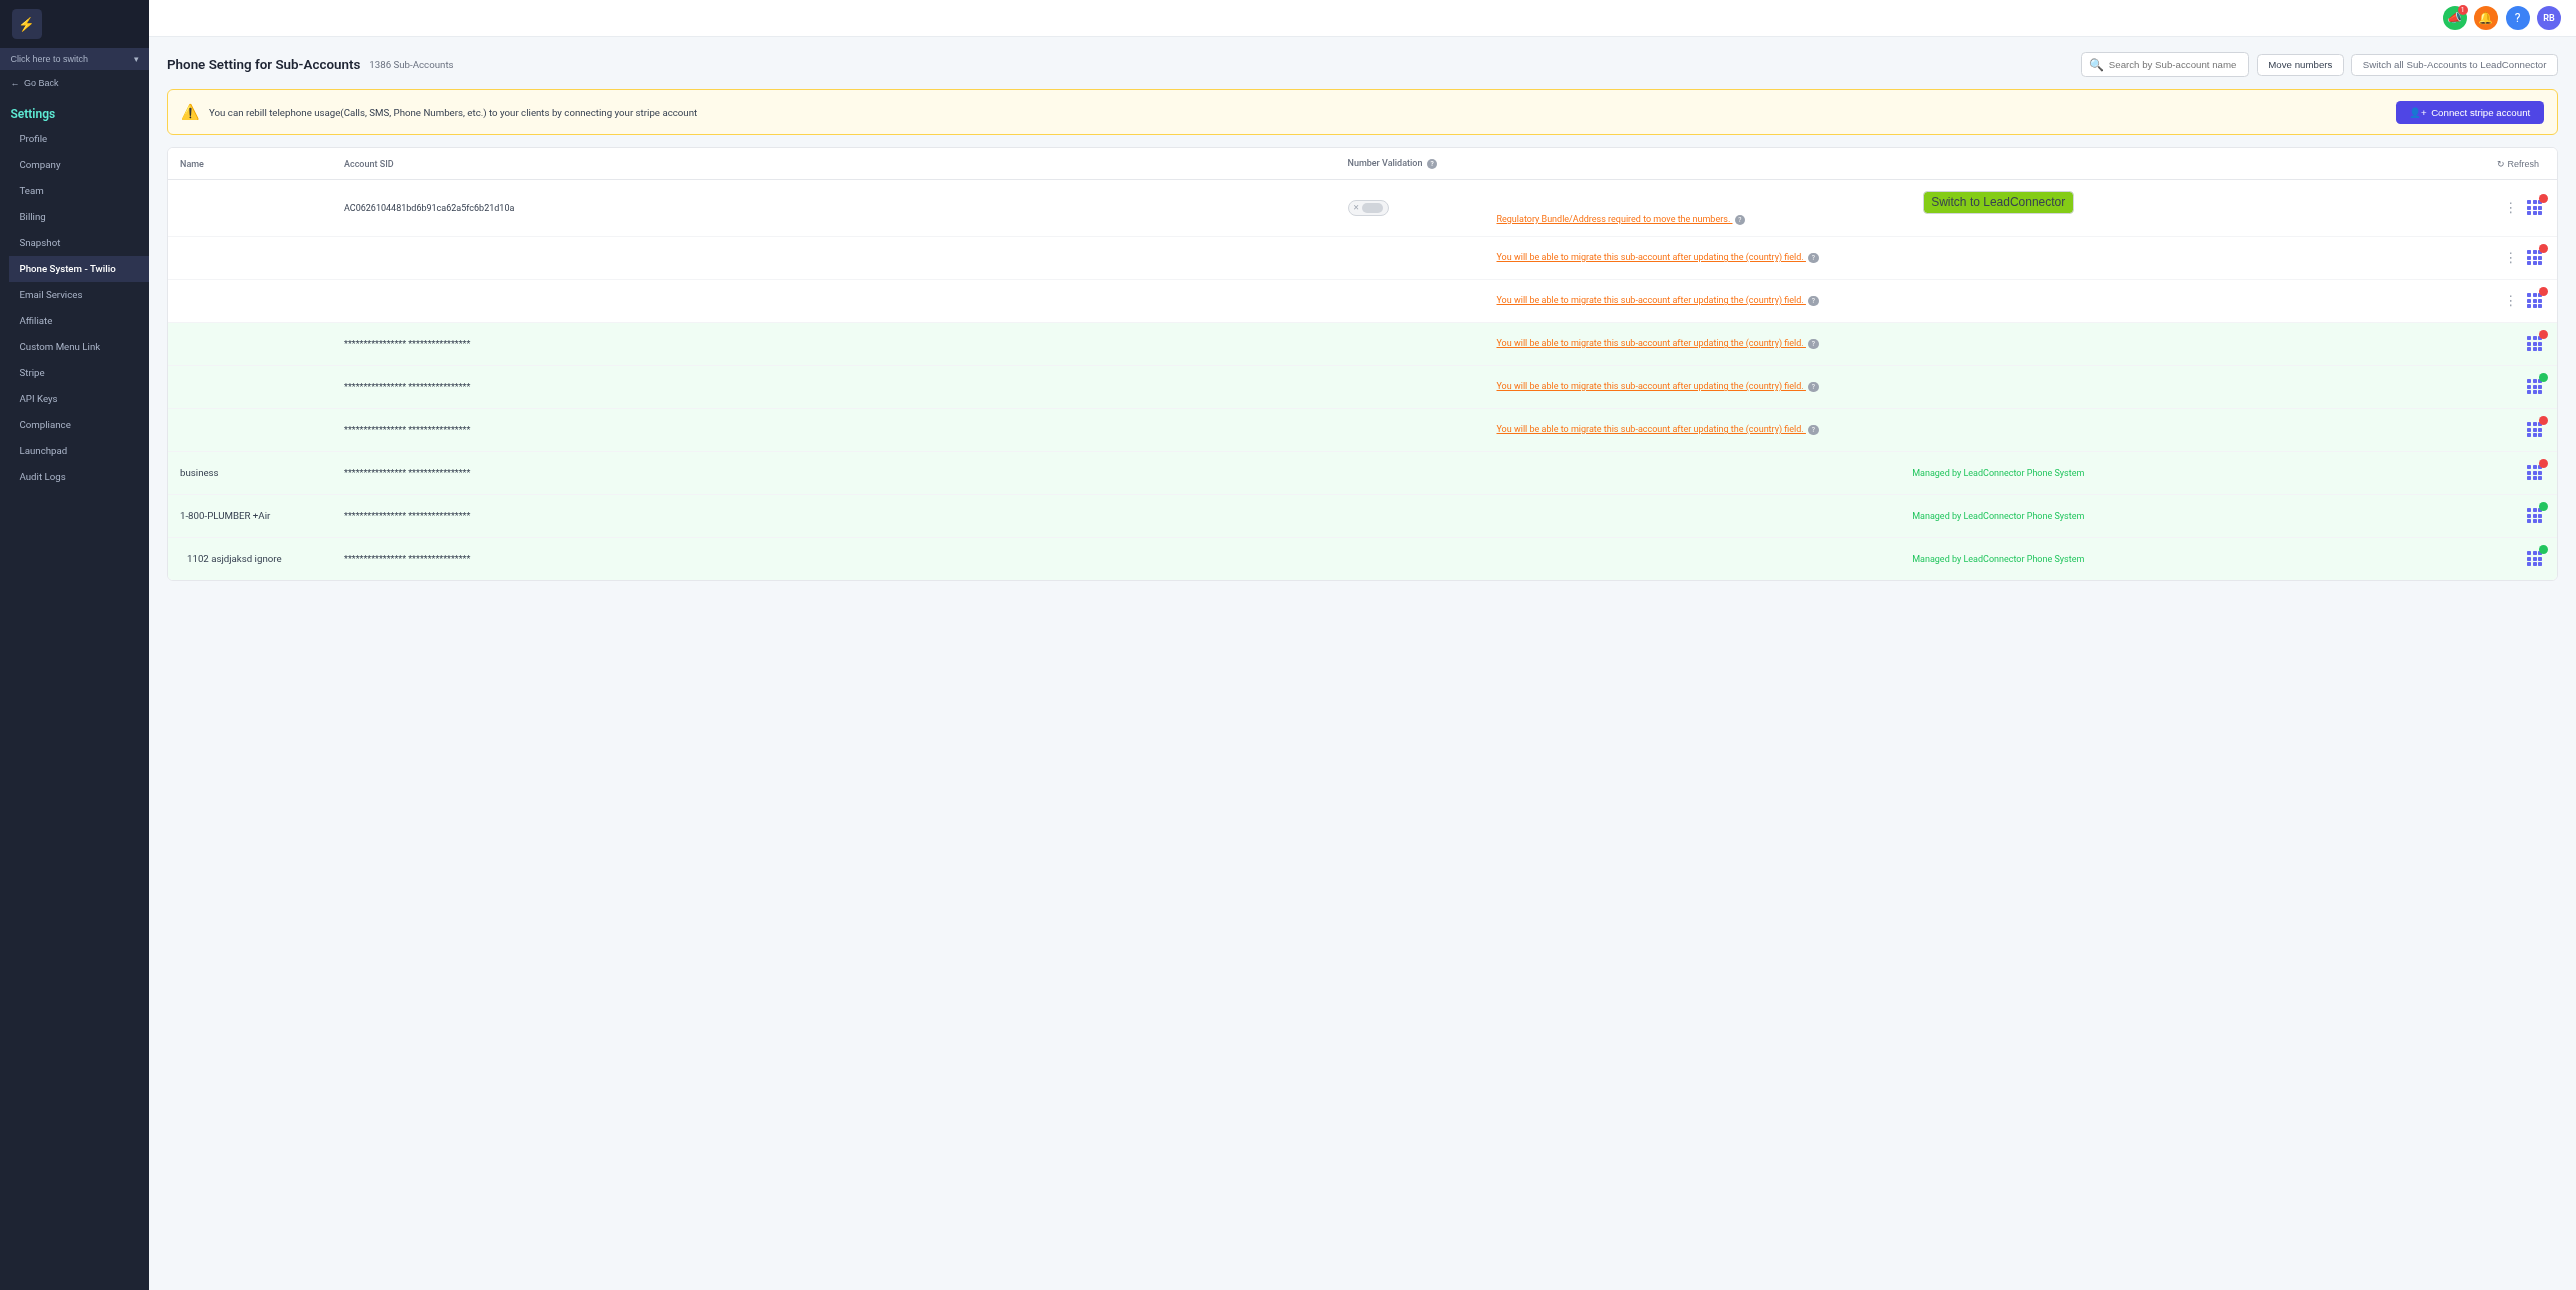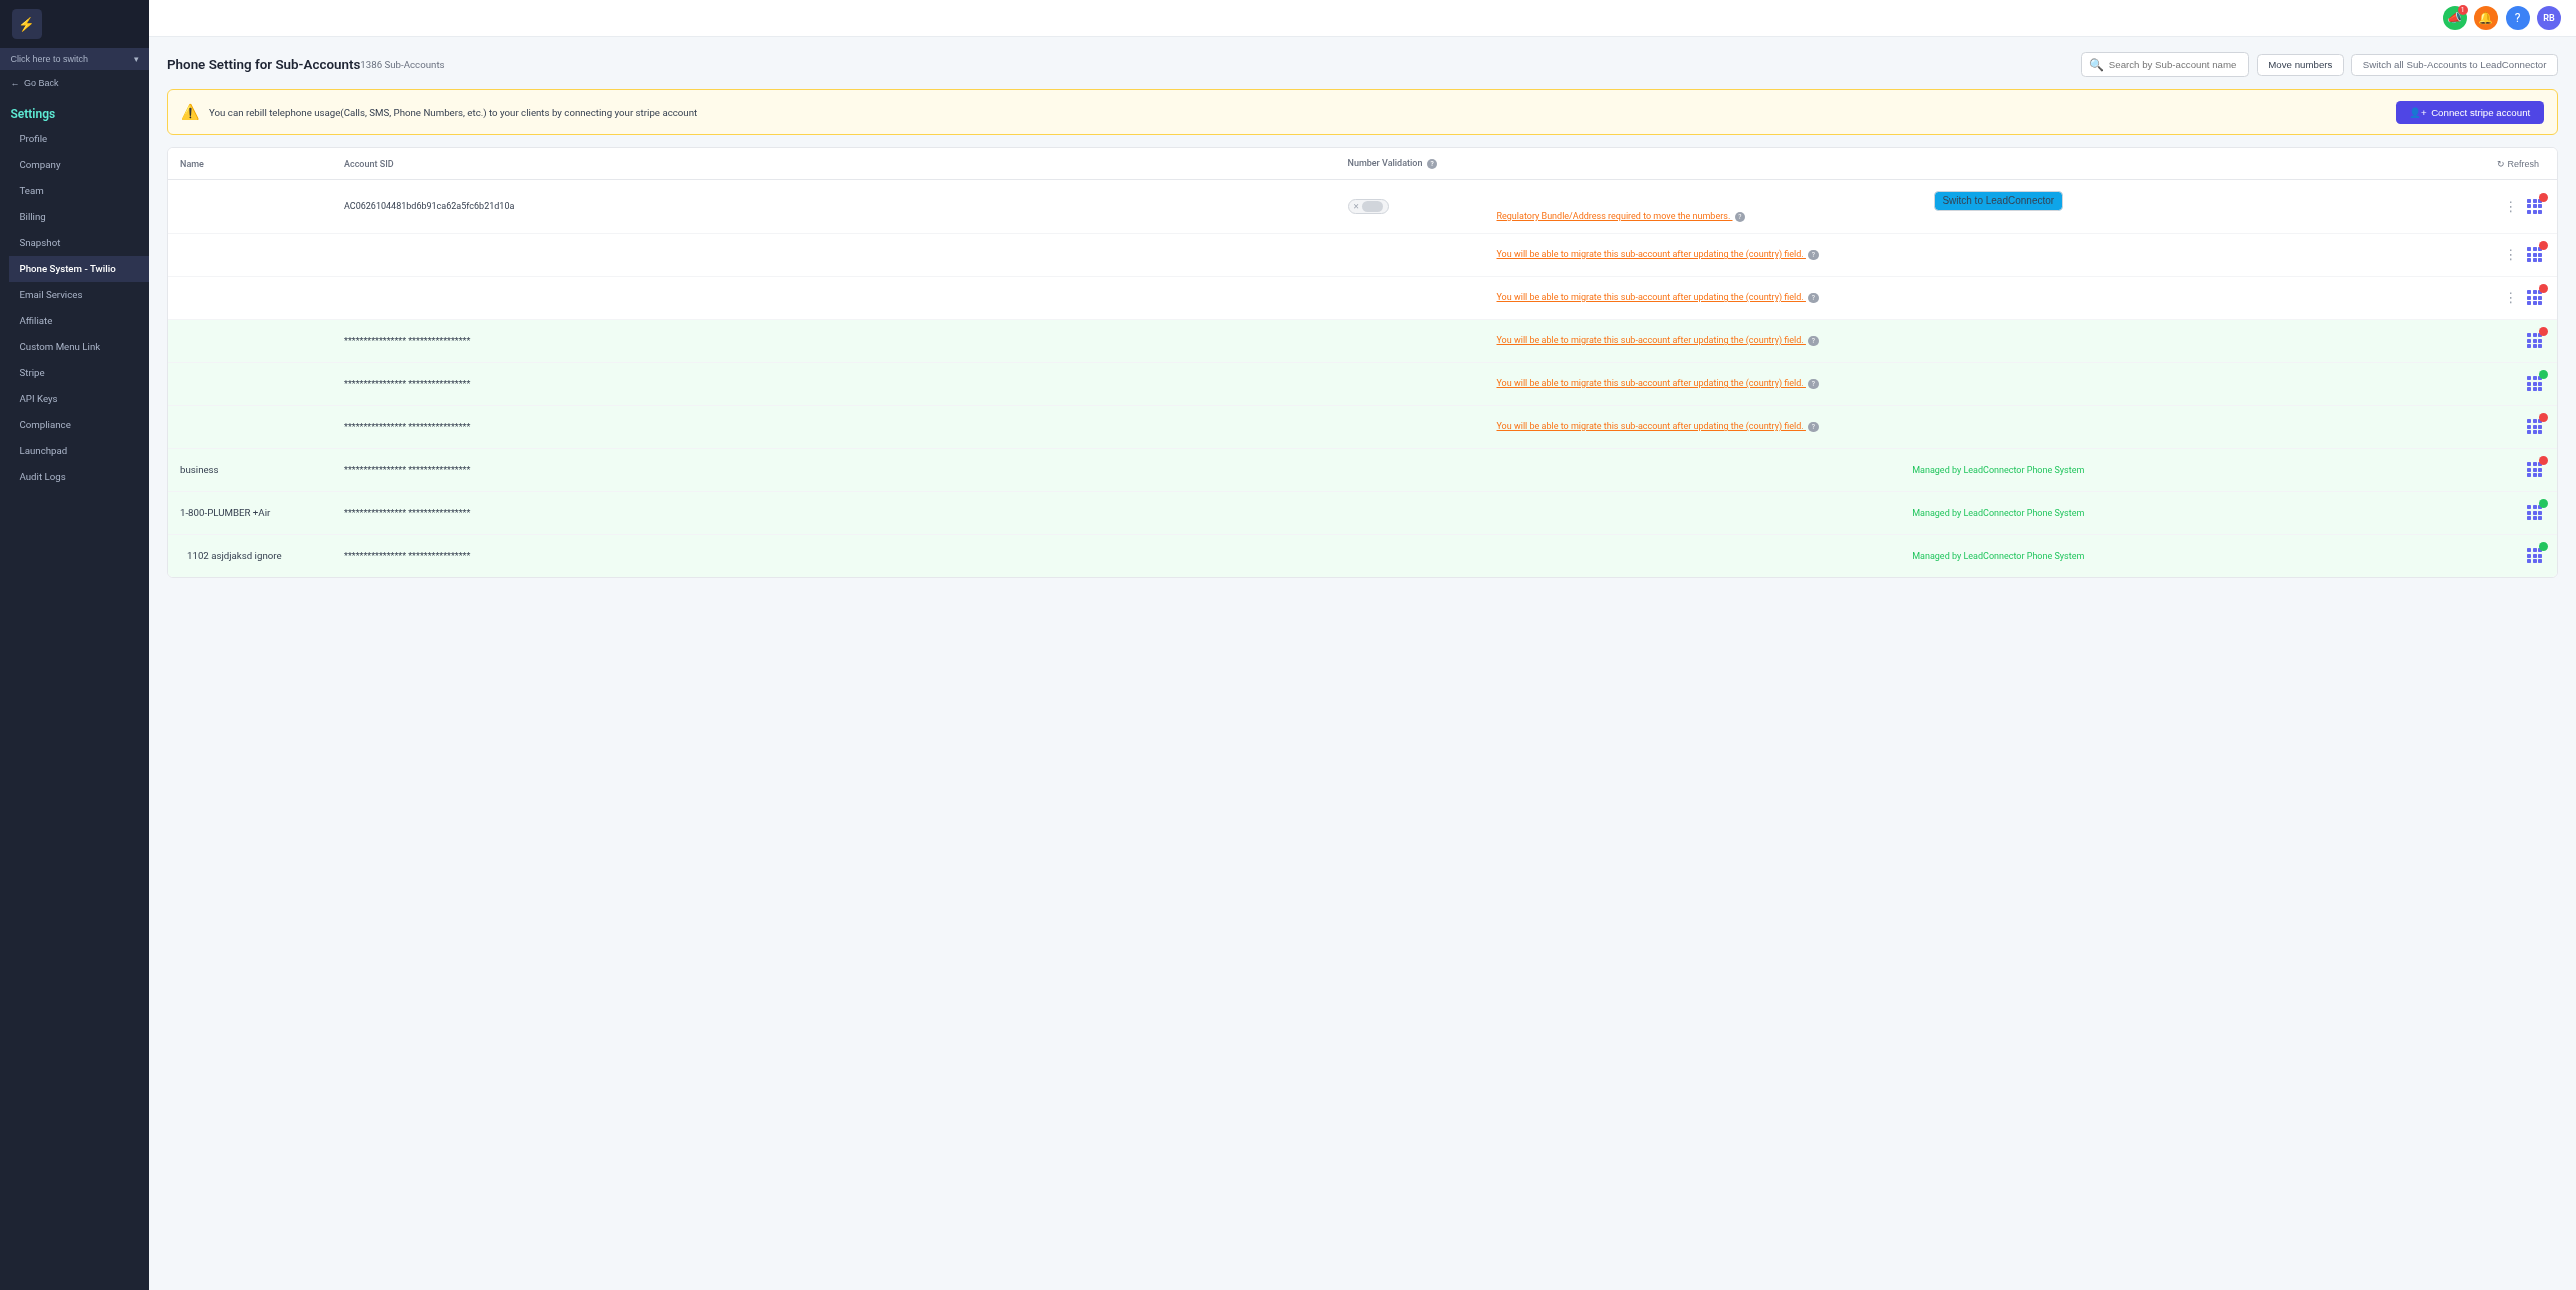--- a/index.html
+++ b/index.html
@@ -119,21 +119,21 @@
       flex: 1;
       overflow-y: auto;
       padding: 15px 18px;
       background: #f4f7fa;
     }
 
     
     .page-header {
       display: flex;
       align-items: center;
-      gap: 0;
+      gap: 9px;
       margin-bottom: 12px;
       flex-wrap: wrap;
     }
     .page-title {
       font-size: 13.4px;
       font-weight: 600;
       color: #1e2433;
     }
     .sub-count {
       font-size: 9.7px;
@@ -275,24 +275,24 @@
       border-radius: 7.5px;
     }
 
     
     .status-orange { color: #f97316; font-size: 9px; text-align: left; text-decoration: underline; }
     .status-green { color: #22c55e; font-size: 9px; text-align: center; }
 
     
     .btn-lc-switch {
       border: 0.7px solid #d1d5db;
-      background: #0ea5e9;
+      background: #84cc16;
       border-radius: 4.5px;
       padding: 3.7px 7.5px;
-      font-size: 10px;
+      font-size: 12px;
       color: #374151;
       cursor: pointer;
       white-space: nowrap;
     }
 
     
     .actions-col {
       display: flex;
       align-items: center;
       justify-content: flex-end;

